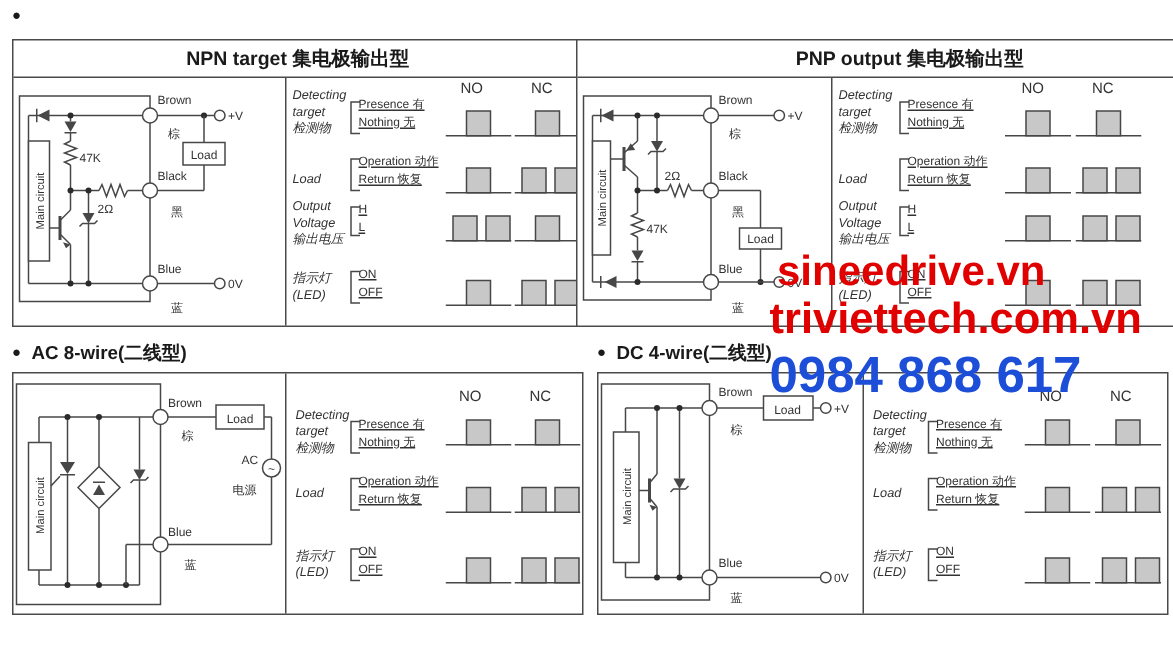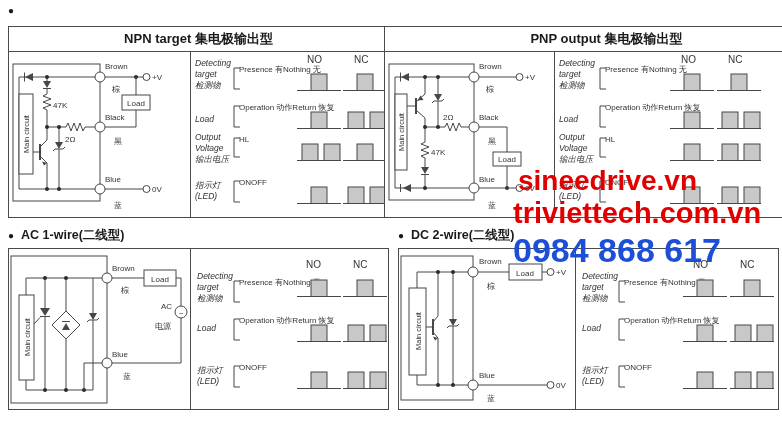--- a/index.html
+++ b/index.html
@@ -20,45 +20,45 @@
   .circ .dot{fill:#2b2b2b;stroke:none;}
   .circ .term{fill:#fff;stroke:#474747;}
   .circ .white{fill:#fff;}
   .circ .thick{stroke-width:2;}
   .circ text{stroke:none;fill:#333;font-family:"Liberation Sans","DejaVu Sans",sans-serif;font-size:8px;}
   .circ text.sm{font-size:7.5px;}
   .timing{position:relative;flex:1;font-size:8.5px;}
   .ch{position:absolute;font-size:10px;color:#333;}
   .tl{position:absolute;display:flex;flex-direction:column;}
   .tl span{display:block;font-size:8.5px;line-height:11px;white-space:nowrap;font-style:italic;}
-  .subs{position:absolute;display:flex;}
+  .subs{position:absolute;display:flex;flex-direction:column;text-decoration:underline;}
   .subs span{display:block;font-size:8px;line-height:11.5px;white-space:nowrap;}
   .brk{position:absolute;}
   .brk path{stroke:#474747;fill:none;stroke-width:1;}
   .wave{position:absolute;width:44px;height:27px;}
   .wm{position:absolute;font-family:Liberation Sans, sans-serif;z-index:9;white-space:nowrap;}
   .wm1{left:518px;top:165px;font-size:28px;font-weight:600;}
   .wm2{left:513px;top:197px;font-size:29px;font-weight:600;}
   .wm3{left:513px;top:231px;font-size:34px;font-weight:700;}
 </style>
 </head>
 <body>
 
 <div class="canvas">
 
   <div class="heading" style="left:8px;top:6px">
     <span class="bullet">●</span>
   </div>
   <div class="heading" style="left:8px;top:227px">
     <span class="bullet">●</span>
-    <span>AC 1-wire(二线型)</span>
+    <span>AC 8-wire(二线型)</span>
   </div>
   <div class="heading" style="left:398px;top:227px">
     <span class="bullet">●</span>
-    <span>DC 2-wire(二线型)</span>
+    <span>DC 4-wire(二线型)</span>
   </div>
 
   <div class="box" style="left:8px;top:26px;width:381px;height:192px">
     <div class="titlebar">NPN target 集电极输出型</div>
     <div class="content">
       <div class="circ" style="width:182px">
         <svg width="181" height="163" viewBox="0 0 181 163">
           <rect x="4" y="12" width="87" height="137"></rect>
           <line x1="10" y1="25" x2="86" y2="25"></line>
           <line x1="10" y1="25" x2="10" y2="137"></line>

